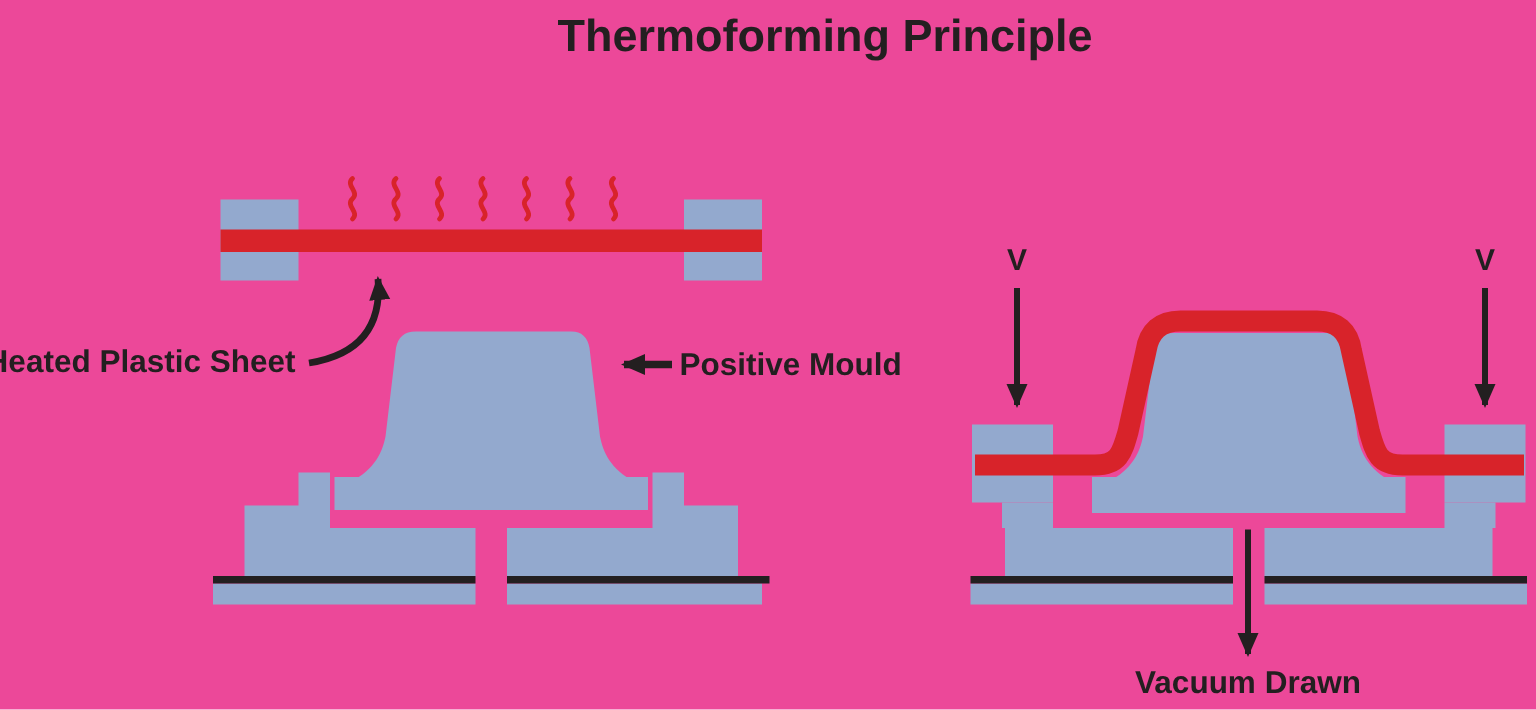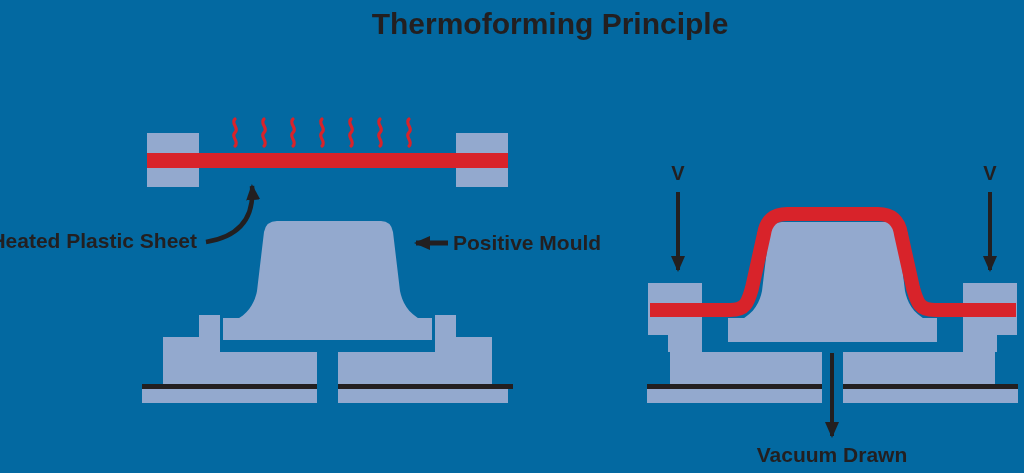--- a/index.html
+++ b/index.html
@@ -1,21 +1,21 @@
 <!DOCTYPE html>
 <html style="--mould-blue: #93A9CE; --plastic-red: #D8232A; --ink: #231F20;"><head>
 <meta charset="utf-8">
 <style>
   :root{
     --mould-blue:#93A9CE;
     --plastic-red:#D8232A;
     --ink:#231F20;
   }
   html,body{margin:0;padding:0;background:#fff;}
-  .stage{position:relative;width:1024px;height:473px;background:#0369a1;overflow:hidden;}
+  .stage{position:relative;width:1024px;height:473px;background:#ec4899;overflow:hidden;}
   .stage svg{position:absolute;left:0;top:0;width:1024px;height:473px;}
   .blue{fill:var(--mould-blue);}
   .redfill{fill:var(--plastic-red);}
   .heatline{stroke:var(--plastic-red);fill:none;stroke-width:3.2;stroke-linecap:round;}
   .sheetline{stroke:var(--plastic-red);fill:none;stroke-width:14;stroke-linejoin:round;stroke-linecap:butt;}
   .inkline{stroke:var(--ink);fill:none;}
   .inkfill{fill:var(--ink);}
   .lbl{font:700 21px "Liberation Sans",sans-serif;fill:var(--ink);}
   .ttl{font:700 30px "Liberation Sans",sans-serif;fill:var(--ink);}
   .vlbl{font:700 20px "Liberation Sans",sans-serif;fill:var(--ink);}

